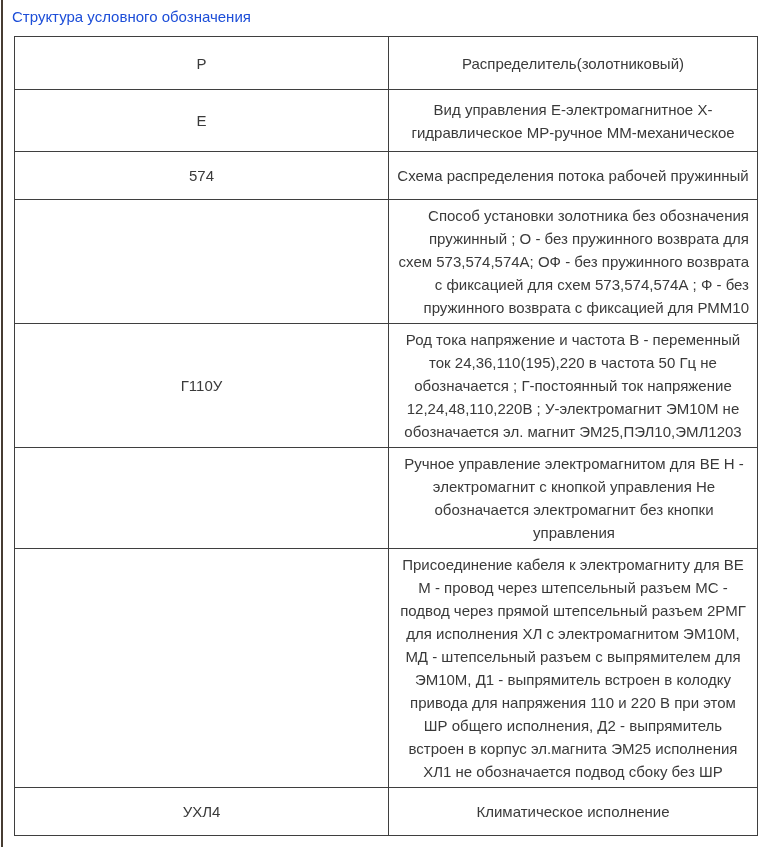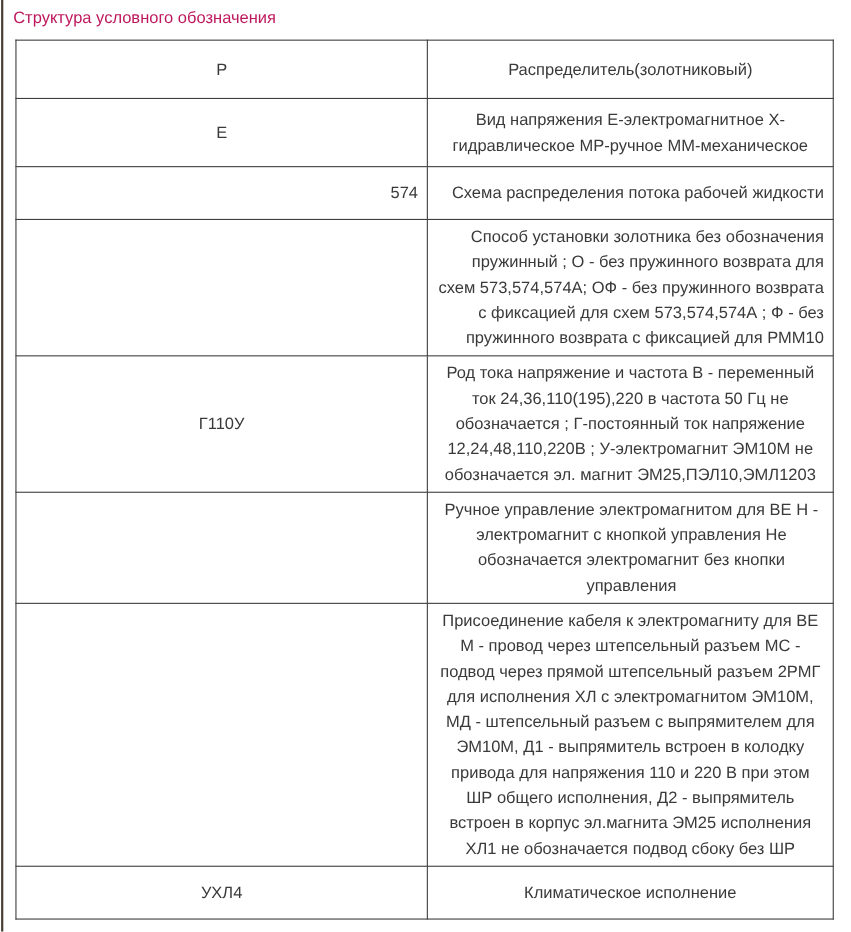--- a/index.html
+++ b/index.html
@@ -23,21 +23,21 @@
     top:0;
     width:2px;
     height:847px;
     background:#473c32;
   }
   .page-title{
     margin:0;
     padding:8px 0 0 12px;
     font-size:15px;
     font-weight:400;
-    color:#be185d;
+    color:#1d4ed8;
   }
   table.spec{
     border-collapse:collapse;
     table-layout:fixed;
     width:743px;
     margin:11px 0 0 14px;
   }
   table.spec td{
     border:1px solid #3f3f3f;
     box-sizing:border-box;
@@ -47,21 +47,21 @@
     line-height:23px;
     color:#3a3a3a;
     padding:4px 8px;
     word-wrap:break-word;
   }
   td.code-col{width:374px;}
   td.desc-col{width:369px;margin-left:39px;}
   tr.r1 td{height:53px;}
   tr.r2 td{height:62px;}
   tr.r3 td{height:48px;}
-  tr.r4 td{height:48px;text-align:right;}
+  tr.r4 td{height:48px;}
   tr.r5 td{height:124px;text-align:right;}
   tr.r6 td{height:124px;}
   tr.r7 td{height:90px;padding-left:10px;}
   tr.r8 td{height:213px;}
   tr.r9 td{height:48px;}
 </style>
 </head>
 <body>
 
 <div class="page">
@@ -70,25 +70,25 @@
   <p class="page-title">Структура условного обозначения</p>
 
   <table class="spec">
     <tbody>
       <tr class="r1">
         <td class="code-col">Р</td>
         <td class="desc-col">Распределитель(золотниковый)</td>
       </tr>
       <tr class="r2">
         <td class="code-col">Е</td>
-        <td class="desc-col">Вид напряжения Е-электромагнитное Х-гидравлическое МР-ручное ММ-механическое</td>
+        <td class="desc-col">Вид управления Е-электромагнитное Х-гидравлическое МР-ручное ММ-механическое</td>
       </tr>
       <tr class="r4">
         <td class="code-col">574</td>
-        <td class="desc-col">Схема распределения потока рабочей жидкости</td>
+        <td class="desc-col">Схема распределения потока рабочей пружинный</td>
       </tr>
       <tr class="r5">
         <td class="code-col"></td>
         <td class="desc-col">Способ установки золотника без обозначения пружинный ; О - без пружинного возврата для схем 573,574,574А; ОФ - без пружинного возврата с фиксацией для схем 573,574,574А ; Ф - без пружинного возврата с фиксацией для РММ10</td>
       </tr>
       <tr class="r6">
         <td class="code-col">Г110У</td>
         <td class="desc-col">Род тока напряжение и частота В - переменный ток 24,36,110(195),220 в частота 50 Гц не обозначается ; Г-постоянный ток напряжение 12,24,48,110,220В ; У-электромагнит ЭМ10М не обозначается эл. магнит ЭМ25,ПЭЛ10,ЭМЛ1203</td>
       </tr>
       <tr class="r7">

